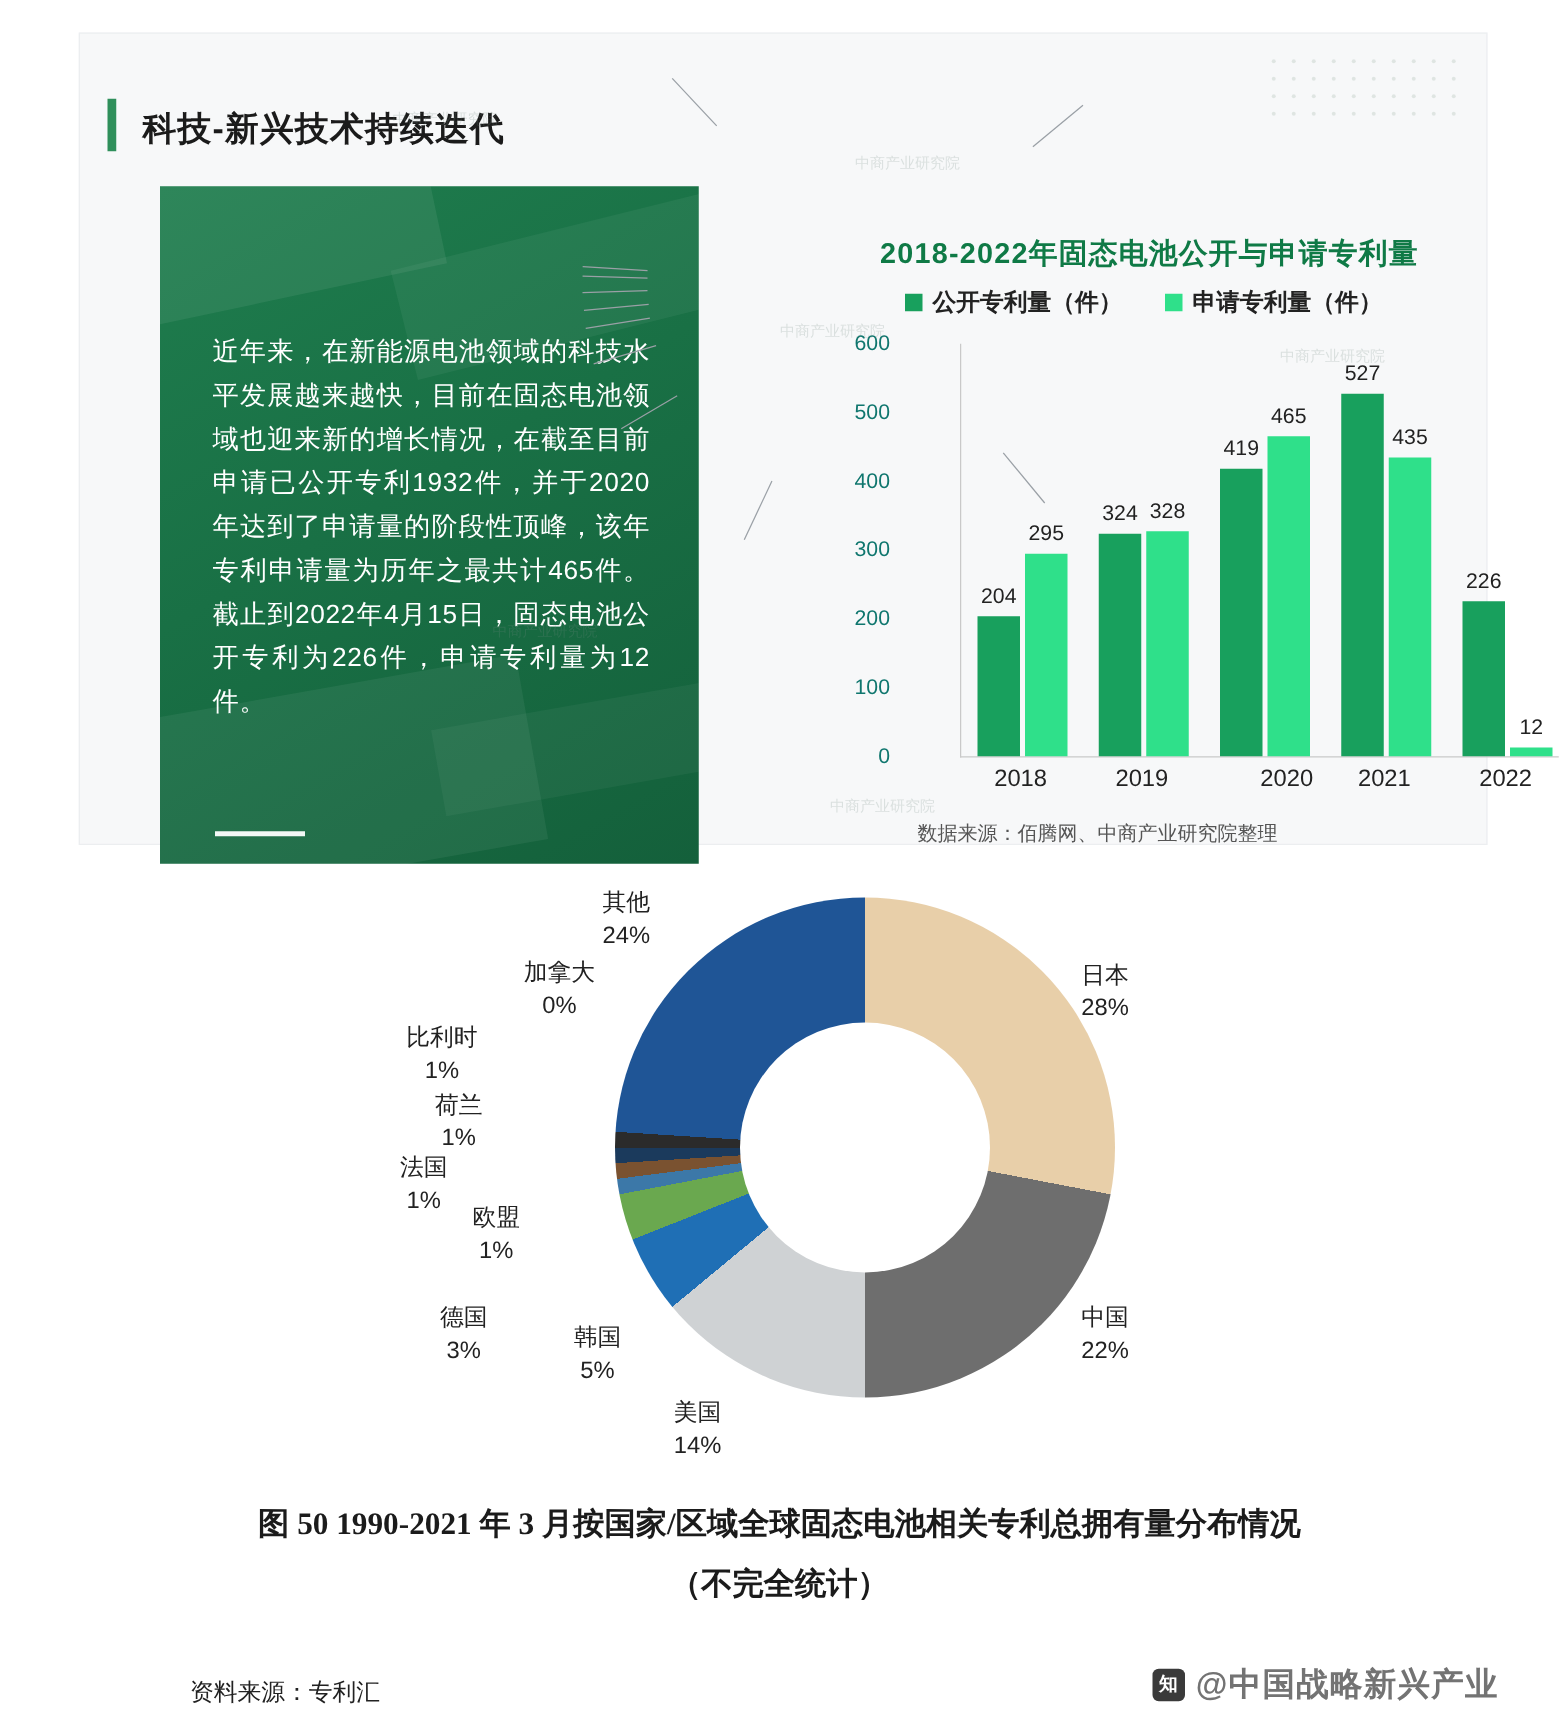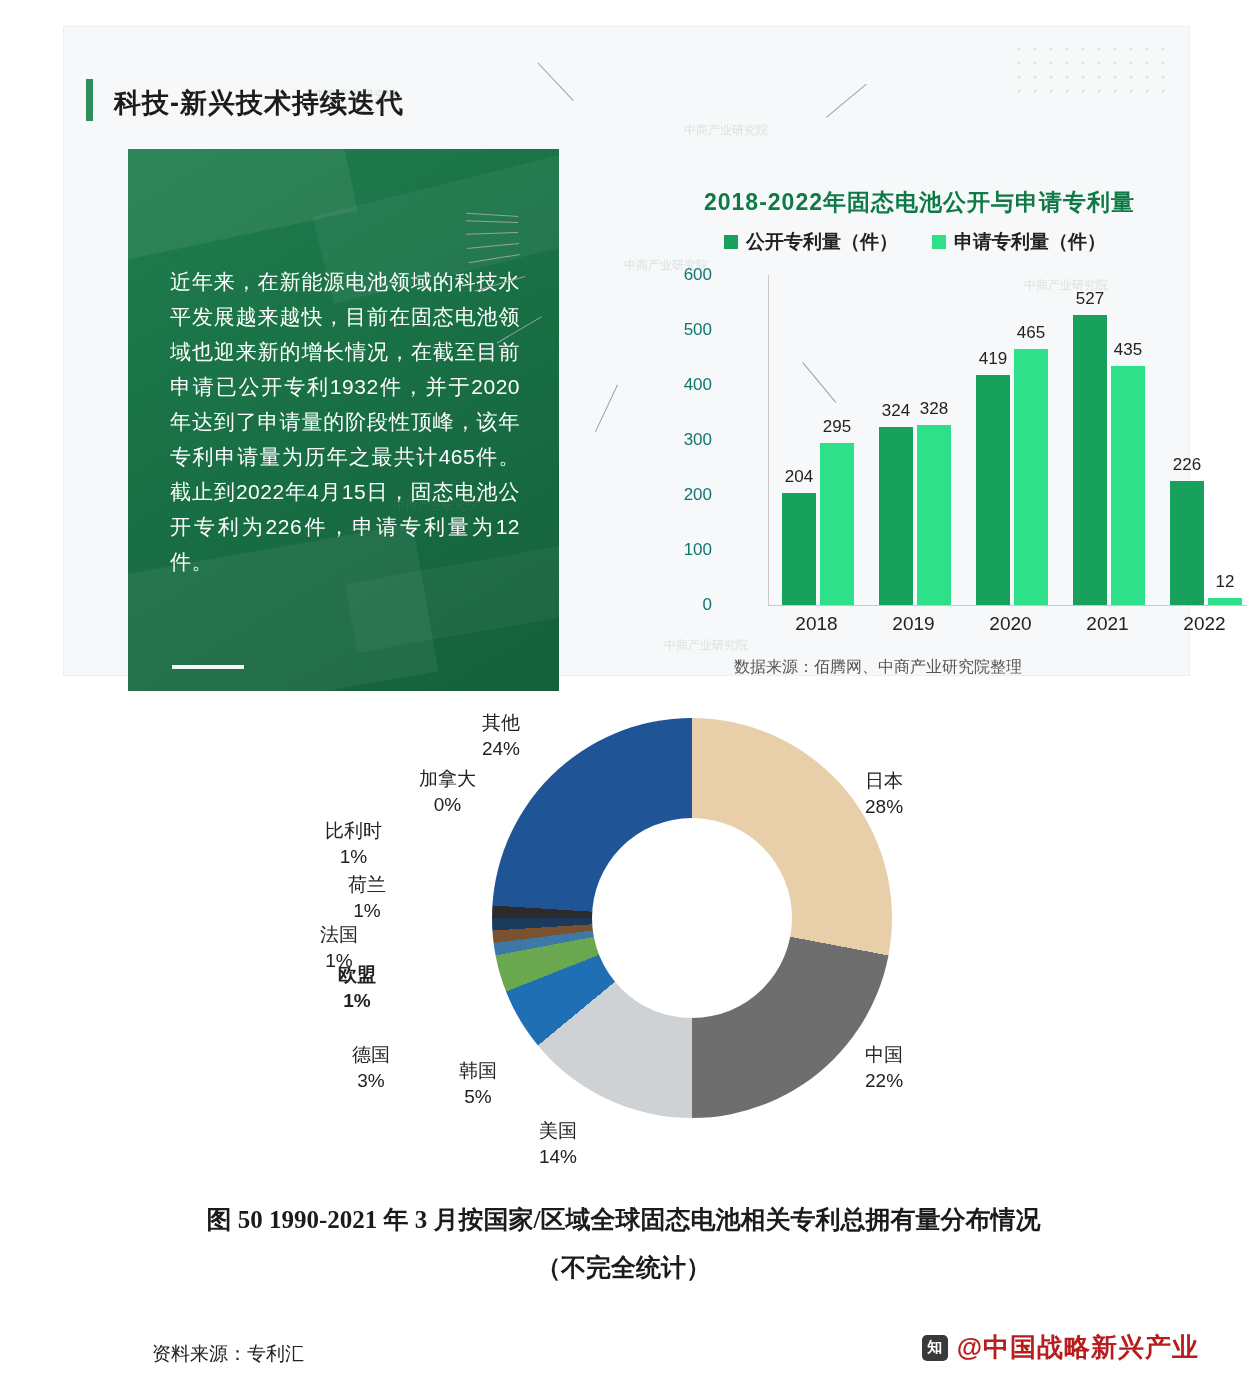--- a/index.html
+++ b/index.html
@@ -96,21 +96,21 @@
   #source{
     position:absolute;left:152px;top:1341px;font-size:19px;color:#222;
   }
   #brand{
     position:absolute;right:48px;top:1330px;display:flex;align-items:center;gap:9px;
   }
   #brand .zlogo{
     width:26px;height:26px;border-radius:5px;background:#3a3a3a;color:#fff;font-size:15px;
     display:flex;align-items:center;justify-content:center;font-weight:bold;
   }
-  #brand .btext{font-size:26px;font-weight:bold;color:#b91c1c;letter-spacing:1px;}
+  #brand .btext{font-size:26px;font-weight:bold;color:#737373;letter-spacing:1px;}
 </style>
 </head>
 <body>
 
 <div id="top-panel">
   <div id="title-rule"></div>
   <div id="panel-title">科技-新兴技术持续迭代</div>
 
   <svg id="dotgrid" viewBox="0 0 150 60">
     <g fill="#c9d4cd">
@@ -216,21 +216,21 @@
           </div>
           <div class="grp" style="left: 388px; width: 97px;">
             <div class="bar dark" style="left: 13px; height: 124.3px;"></div>
             <div class="blabel" style="left: 0px; bottom: 130.3px;">226</div>
             <div class="bar light" style="left: 51px; height: 6.6px;"></div>
             <div class="blabel" style="left: 38px; bottom: 12.6px;">12</div>
           </div>
         </div>
     <div class="xlabel" style="left: 100.5px;">2018</div>
         <div class="xlabel" style="left: 197.5px;">2019</div>
-        <div class="xlabel" style="left: 294.5px;">2020</div>
+        <div class="xlabel" style="left: 294.5px; text-align: right;">2020</div>
         <div class="xlabel" style="left: 391.5px;">2021</div>
         <div class="xlabel" style="left: 488.5px;">2022</div>
       </div>
 
     <div id="bar-source">数据来源：佰腾网、中商产业研究院整理</div>
   </div>
 
   <div class="wm" style="left:250px;top:60px;">中商产业研究院</div>
   <div class="wm" style="left:620px;top:95px;">中商产业研究院</div>
   <div class="wm" style="left:960px;top:250px;">中商产业研究院</div>
@@ -257,21 +257,21 @@
       <div>14%</div>
     </div>
     <div class="dlabel" style="left: 478px; top: 368px; transform: translateX(-50%);">
       <div>韩国</div>
       <div>5%</div>
     </div>
     <div class="dlabel" style="left: 390px; top: 352px; transform: translateX(-100%);">
       <div>德国</div>
       <div>3%</div>
     </div>
-    <div class="dlabel" style="left: 376px; top: 272px; transform: translateX(-100%); font-weight: bold;">
+    <div class="dlabel" style="left: 416px; top: 272px; transform: translateX(-100%);">
       <div>欧盟</div>
       <div>1%</div>
     </div>
     <div class="dlabel" style="left: 358px; top: 232px; transform: translateX(-100%);">
       <div>法国</div>
       <div>1%</div>
     </div>
     <div class="dlabel" style="left: 386px; top: 182px; transform: translateX(-100%);">
       <div>荷兰</div>
       <div>1%</div>

